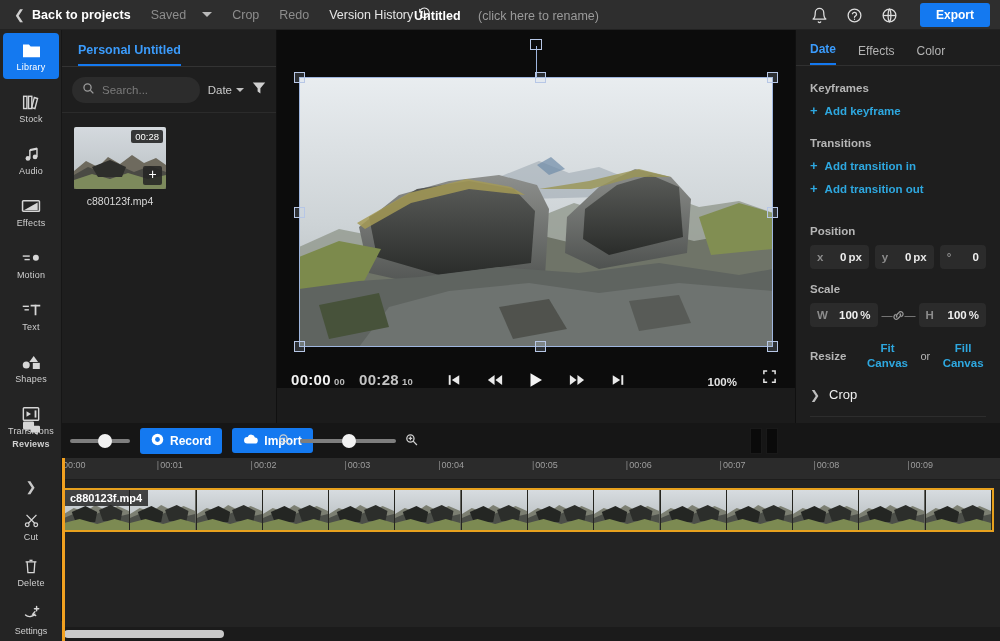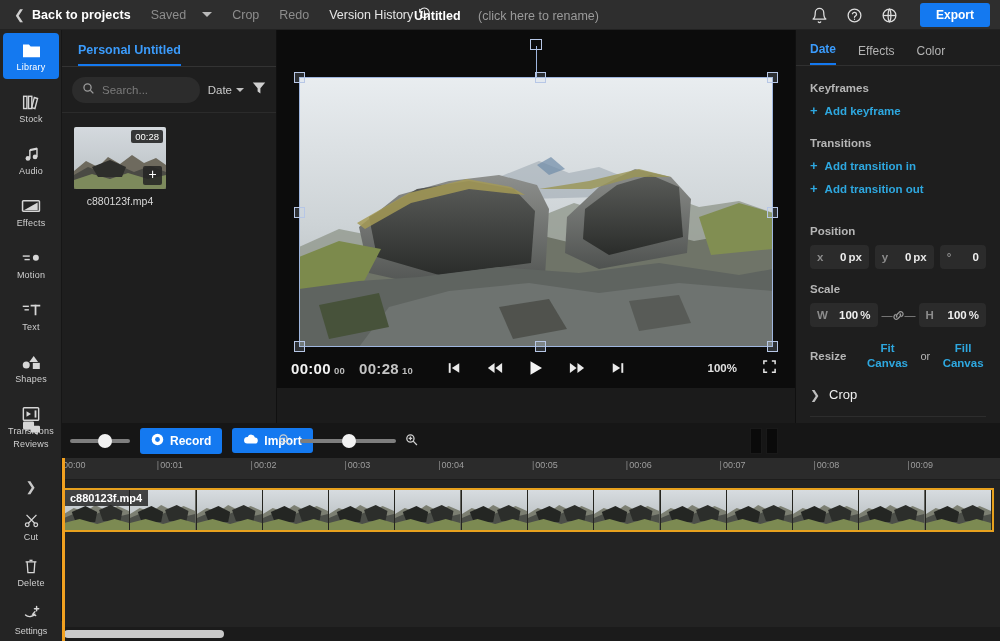--- a/index.html
+++ b/index.html
@@ -46,21 +46,21 @@
     width:62px; height:46px; display:flex; flex-direction:column;
     align-items:center; justify-content:center; gap:3px; cursor:pointer;
     color:#cdcdcd;
   }
   .rail-item .ri-label{ font-size:9px; color:#cfcfcf; letter-spacing:.2px; line-height:1;}
   .rail-item.active{ background:#1479f0; border-radius:4px; width:56px; margin:0 3px; }
   .rail-item.active .ri-label{ color:#fff; }
   .rail-ico{ height:20px; display:flex; align-items:center; justify-content:center;}
   .rail-ico svg{ display:block; }
   #rail-top{ padding-top:3px; display:flex; flex-direction:column; gap:6px; }
-  #rail-reviews{ position:absolute; top:380px; left:0; }
+  #rail-reviews{ position:absolute; top:380px; left:0;font-weight:bold; }
   #rail-bottom{ position:absolute; bottom:0; left:0; width:62px; }
   .rail-expand{ height:34px; display:flex; align-items:center; justify-content:center; color:#c9c9c9; font-size:13px; cursor:pointer;}
 
   
   #library{
     position:absolute; left:62px; top:30px; width:215px; height:428px;
     background:#1e1e1e; border-right:1px solid #101010;
   }
   #lib-tabs{ height:36px; padding-left:16px; display:flex; align-items:flex-end; }
   #lib-tab{
@@ -111,21 +111,21 @@
   }
   #canvas-wrap{ position:absolute; left:22px; top:47px; width:474px; height:270px; }
   #video{ position:absolute; inset:0; overflow:hidden; background:#8a9099;}
   .sel-border{ position:absolute; inset:0; border:1px solid #9fb6df; pointer-events:none;}
   .handle{ position:absolute; width:11px; height:11px; border:1px solid #b7c7e6; background:rgba(200,215,240,.18);}
   .rot-stem{ position:absolute; left:50%; margin-left:-0.5px; top:-31px; width:1px; height:31px; background:#9fb6df;}
   .rot-handle{ position:absolute; left:50%; margin-left:-6px; top:-38px; width:12px; height:11px;
                border:1px solid #b7c7e6; border-top:1px solid #b7c7e6; background:transparent;}
 
   
-  #playbar{ position:absolute; left:0; bottom:0; width:518px; height:40px; display:flex; align-items:center; }
+  #playbar{ position:absolute; left:0; bottom:0; width:518px; height:40px; display:flex; align-items:flex-end; }
   .tc{ font-size:15px; font-weight:bold; letter-spacing:.3px;}
   .tc.cur{ color:#f2f2f2; margin-left:14px;}
   .tc.tot{ color:#c4c4c4; margin-left:14px;}
   .tc .fr{ font-size:9.5px; font-weight:bold; margin-left:3px; color:#bdbdbd;}
   #transport{ position:absolute; left:50%; transform:translateX(-50%); display:flex; align-items:center; gap:26px;}
   .tp{ color:#eaeaea; cursor:pointer; display:flex; align-items:center;}
   #zoomlvl{ position:absolute; right:58px; color:#e2e2e2; font-size:11.5px; font-weight:bold; cursor:pointer;}
   #fullscreen{ position:absolute; right:18px; color:#e4e4e4; cursor:pointer;}
 
   

